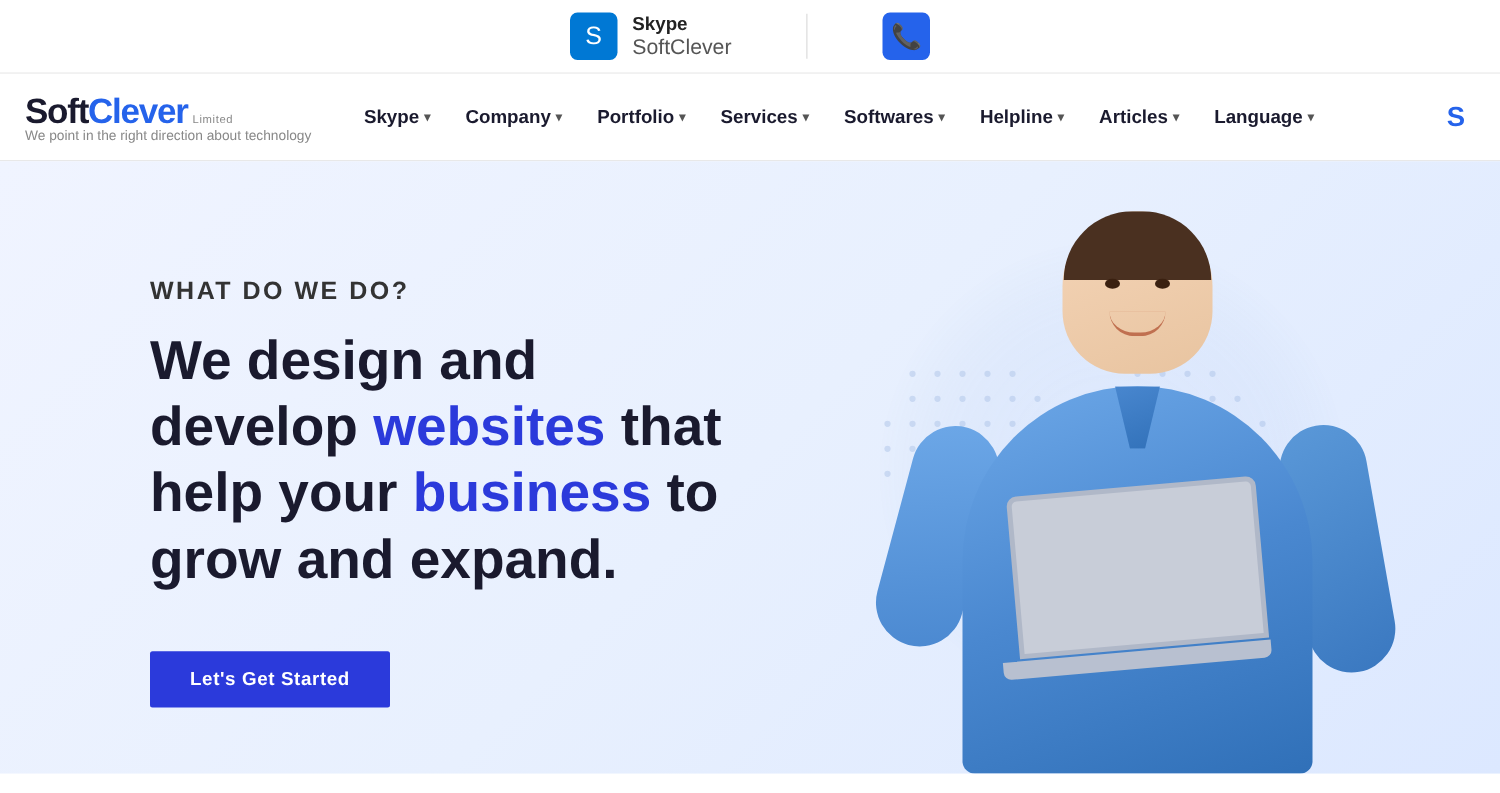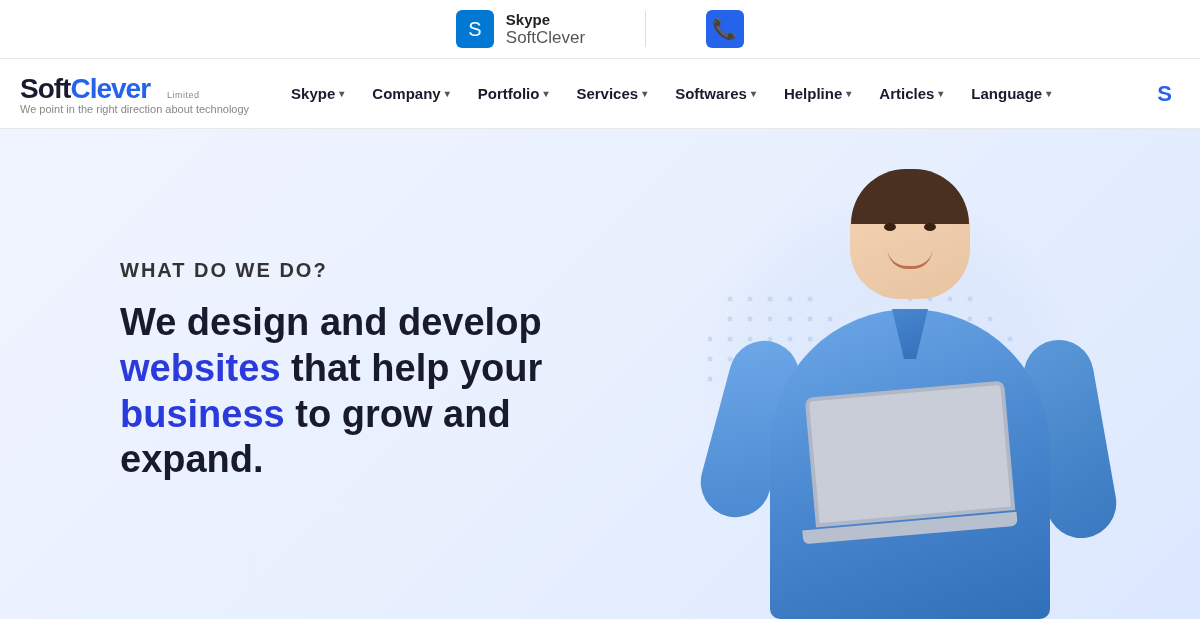--- a/index.html
+++ b/index.html
@@ -77,21 +77,21 @@
     .logo-clever {
       font-size: 28px;
       font-weight: 900;
       color: #2563eb;
       letter-spacing: -1px;
     }
     .logo-limited {
       font-size: 9px;
       color: #888;
       font-weight: 400;
-      margin-left: 17px;
+      margin-left: 4px;
       vertical-align: super;
       letter-spacing: 0.5px;
     }
     .logo-tagline {
       font-size: 11px;
       color: #888;
       margin-top: -2px;
       white-space: nowrap;
     }
     .nav-items {
@@ -142,21 +142,21 @@
     }
     .hero-subtitle {
       font-size: 20px;
       font-weight: 700;
       color: #333;
       letter-spacing: 2px;
       text-transform: uppercase;
       margin-bottom: 18px;
     }
     .hero-title {
-      font-size: 38px;
+      font-size: 44px;
       font-weight: 800;
       color: #1a1a2e;
       line-height: 1.2;
       margin-bottom: 46px;
     }
     .hero-title .highlight {
       color: #2b3adb;
     }
     .hero-cta {
       display: inline-block;
@@ -401,15 +401,16 @@
 
       <div style="position:absolute; bottom:80px; right:15px; width:70px; height:200px; background:linear-gradient(160deg,#5a98d8,#3a78c0); border-radius:35px; transform:rotate(-10deg); z-index:3;"></div>
     </div>
   </div>
 
   <div class="hero-content">
     <div class="hero-subtitle">WHAT DO WE DO?</div>
     <div class="hero-title">
       <span>We design and develop </span><span class="highlight">websites</span><span> that help your </span><span class="highlight">business</span><span> to grow and expand.</span>
     </div>
+    <button class="hero-cta">Let's Get Started</button>
   </div>
 
 </section>
 
 </body></html>

